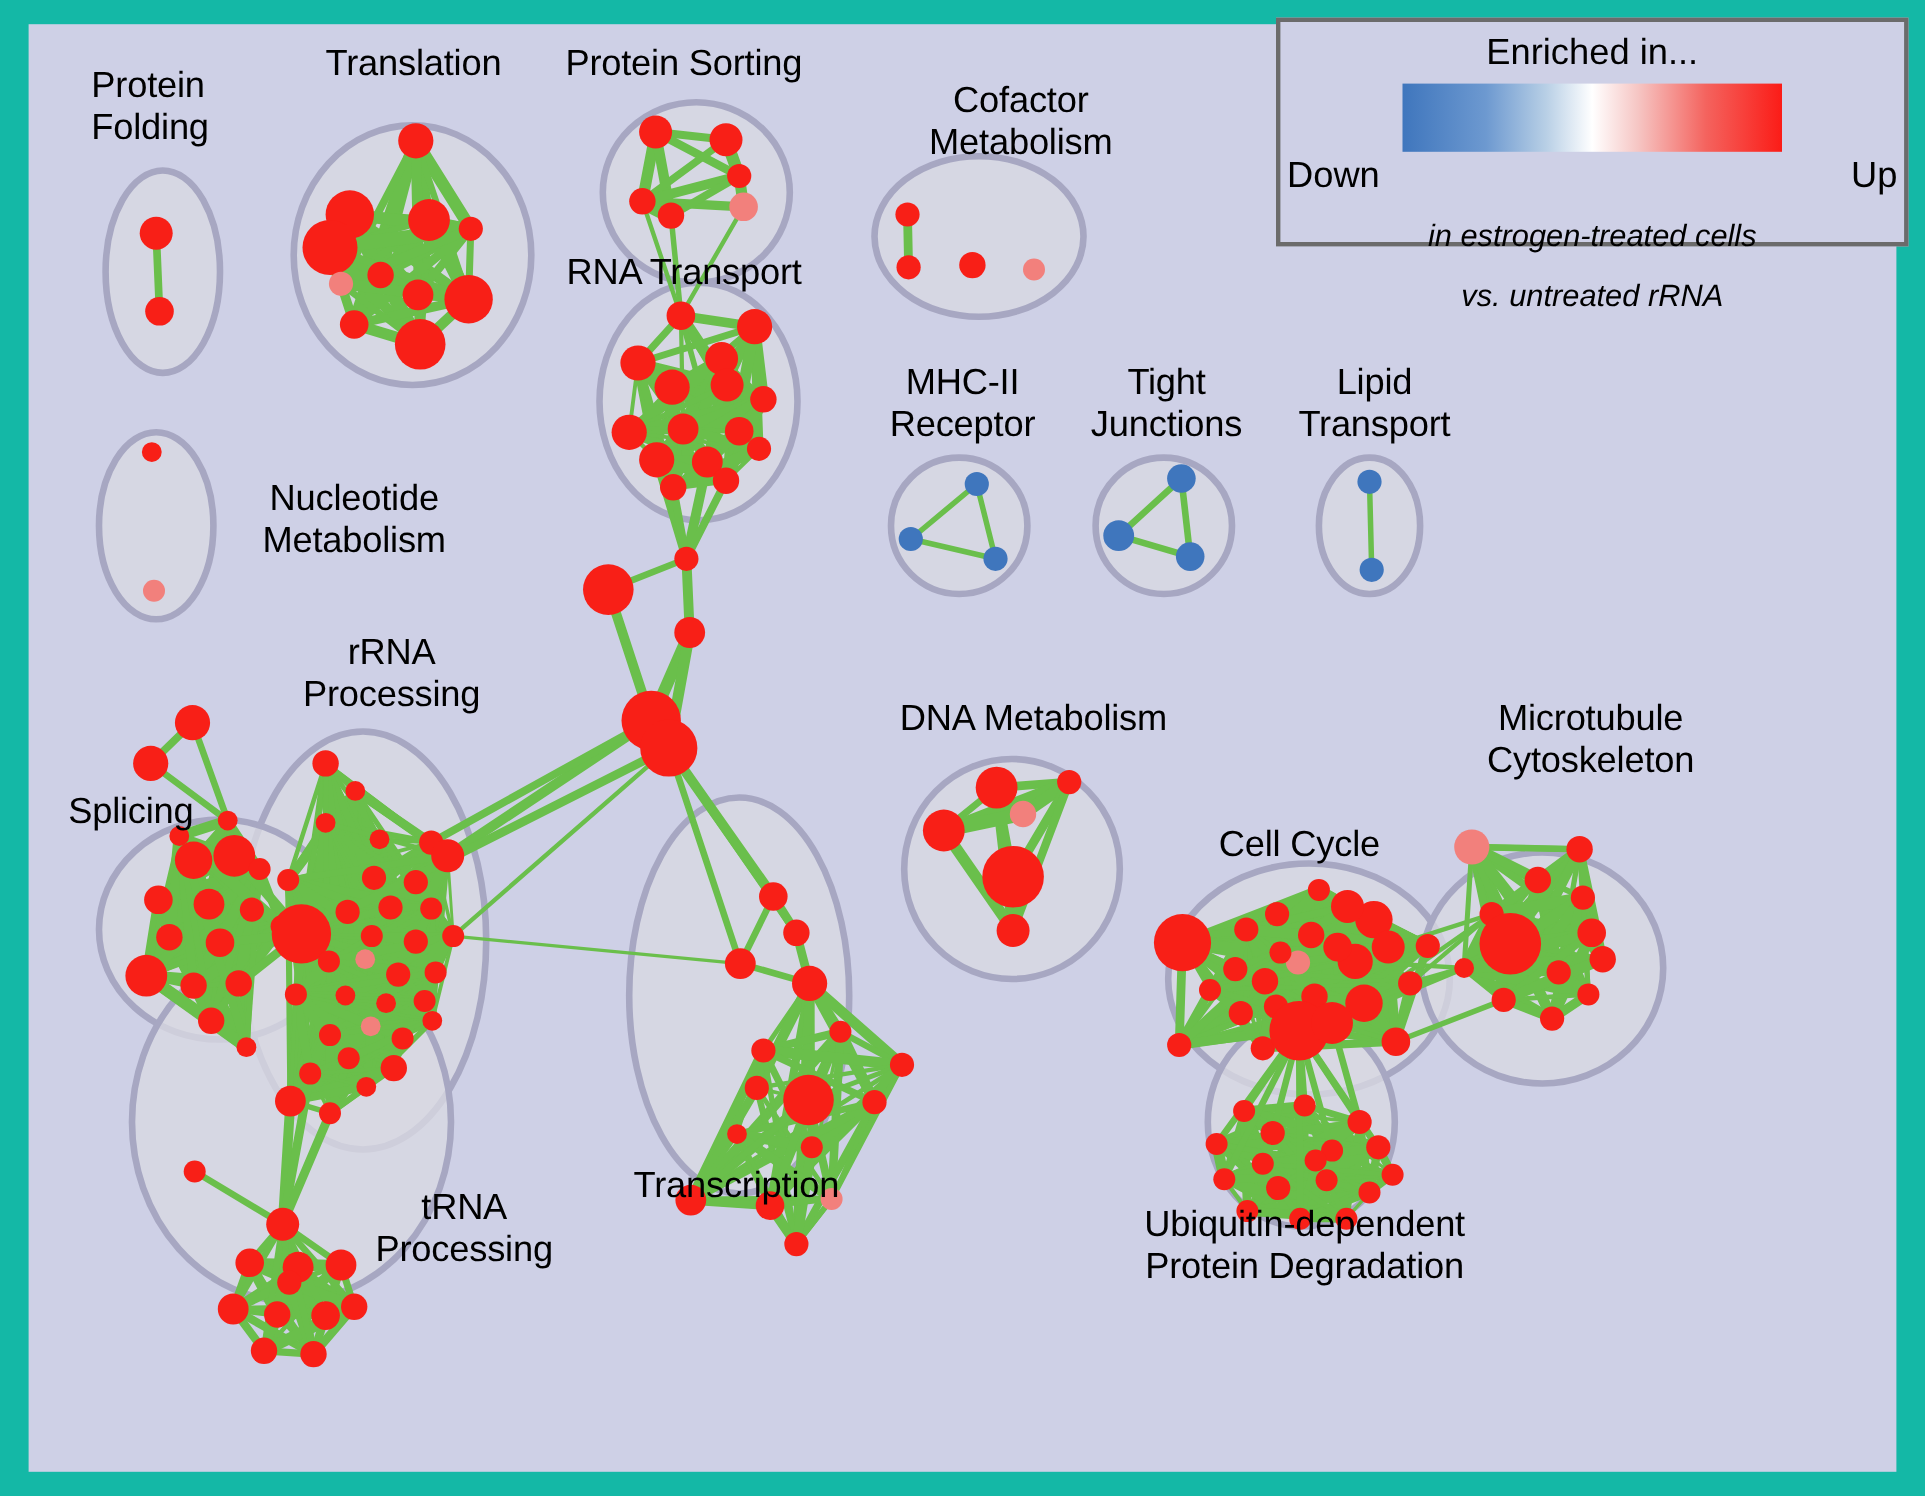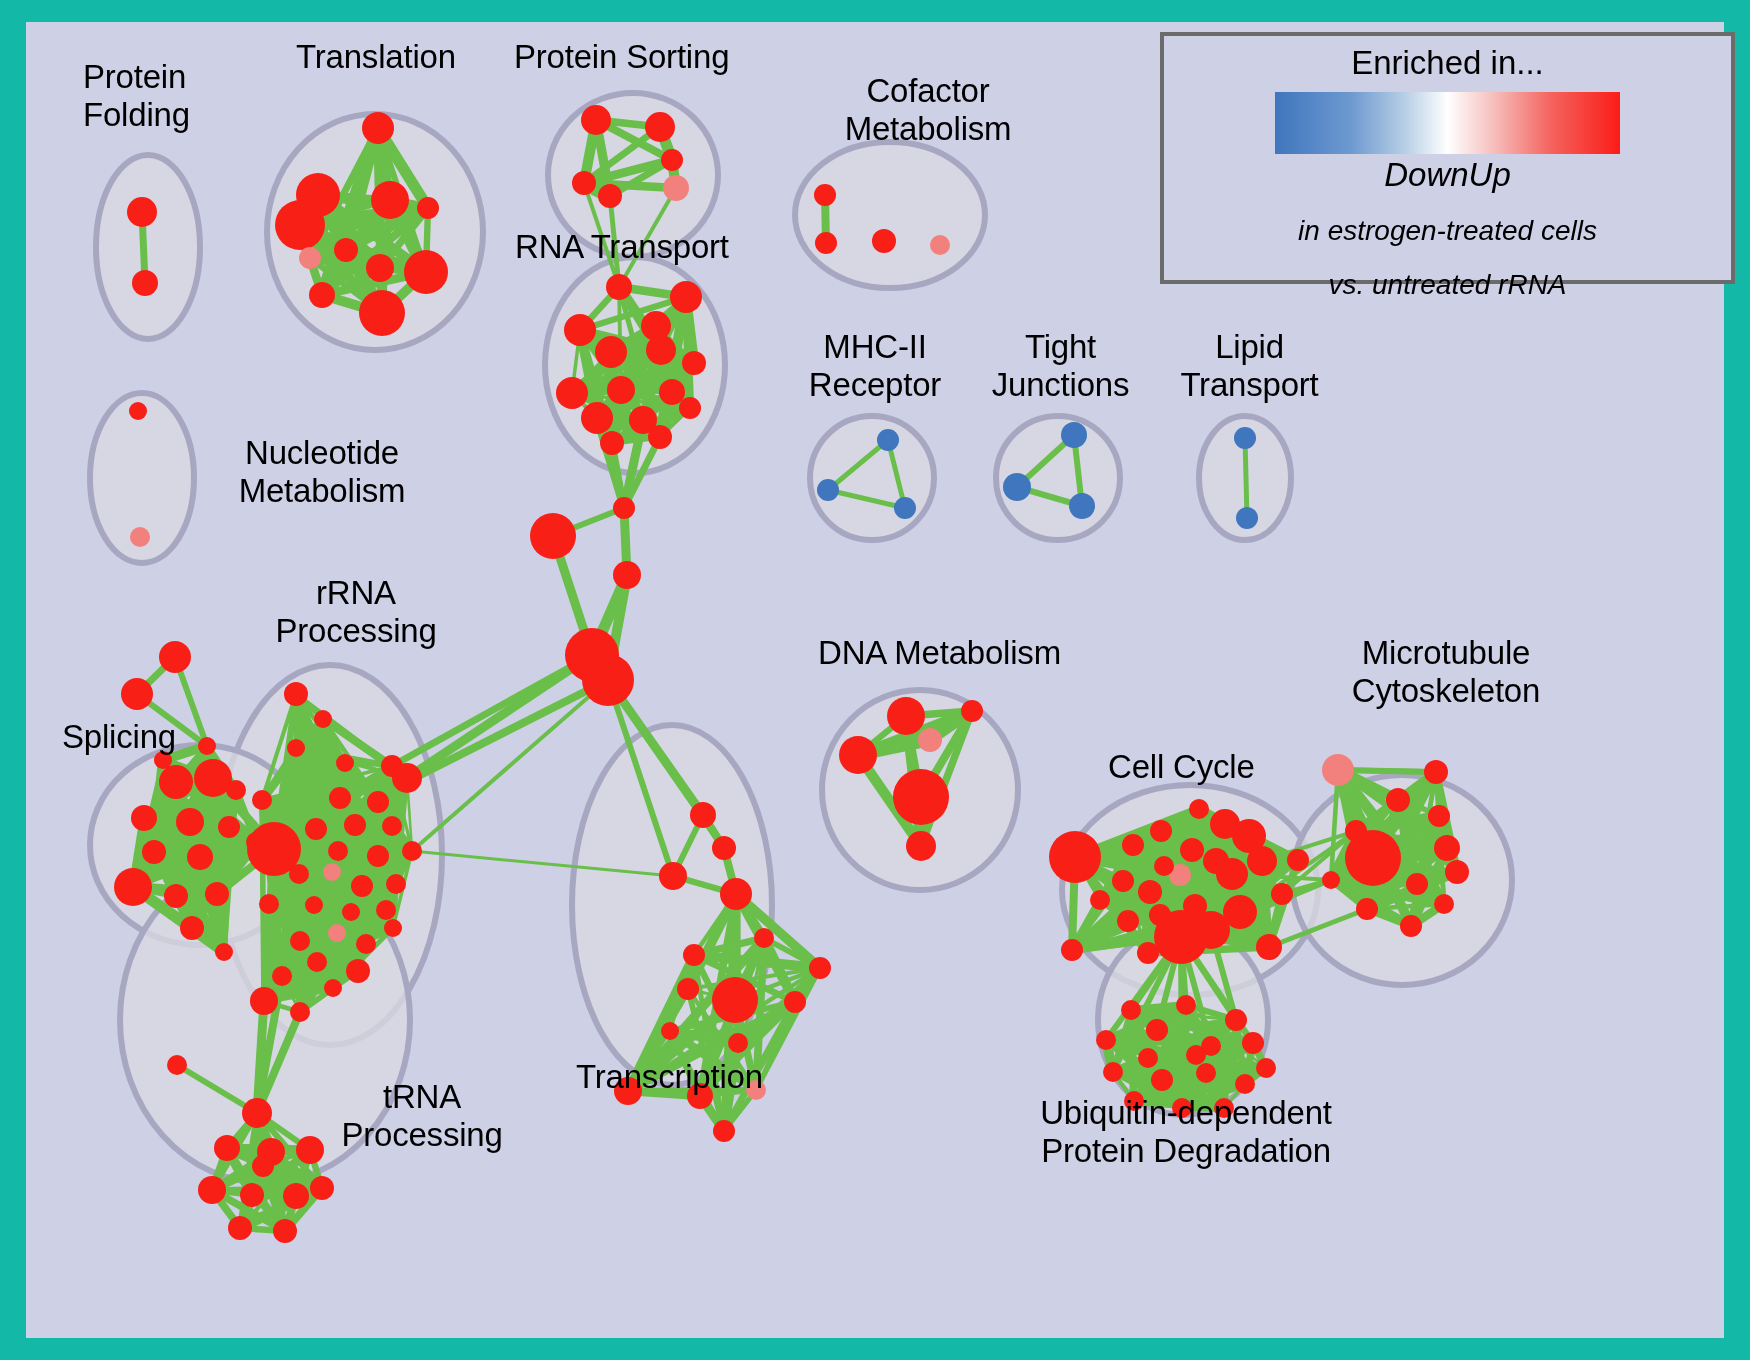--- a/index.html
+++ b/index.html
@@ -29,22 +29,22 @@
   }
   #legend .ltitle{
     text-align:center;font-size:33px;color:#000;margin-top:8px;
   }
   #gradbar{
     margin:10px auto 0 auto;
     height:62px;
     background:linear-gradient(to right,#3f76bd 0%,#5e8fcb 14%,#9dbcdf 30%,#d9e5f1 42%,#ffffff 50%,#f8dcdc 58%,#f09a97 70%,#f0403c 86%,#fb1c17 100%);
   }
   #legend .updown{
-    display:flex;justify-content:center;
-    font-size:33px;color:#000;margin:2px 6px 0 6px;font-style:italic;
+    display:flex;justify-content:space-between;
+    font-size:33px;color:#000;margin:2px 6px 0 6px;
   }
   #legend .sub{
     text-align:center;font-size:28px;color:#000;line-height:34px;margin-top:20px;font-style:italic;
   }
 </style>
 </head>
 <body>
 
 <div id="fig">
   <svg id="canvas" viewBox="0 0 1750 1360" xmlns="http://www.w3.org/2000/svg">
@@ -1592,21 +1592,21 @@
       <div class="lbl c" style="left: 1306px; top: 634px; width: 280px;">Microtubule
 Cytoskeleton</div>
       <div class="lbl" style="left: 1108px; top: 748px;">Cell Cycle</div>
       <div class="lbl" style="left: 576px; top: 1058px;">Transcription</div>
       <div class="lbl c" style="left: 312px; top: 1078px; width: 220px;">tRNA
 Processing</div>
       <div class="lbl c" style="left: 996px; top: 1094px; width: 380px;">Ubiquitin-dependent
 Protein Degradation</div>
     </div>
 
-  <div id="legend" style="left: 1160px; top: 32px; width: 575px; height: 252px;">
+  <div id="legend" style="left: 1160px; top: 16px; width: 575px; height: 208px;">
     <div class="ltitle">Enriched in...</div>
     <div id="gradbar" style="width: 345px; background: linear-gradient(to right, rgb(63, 118, 189) 0%, rgb(109, 153, 208) 22%, rgb(185, 208, 230) 38%, rgb(255, 255, 255) 50%, rgb(246, 198, 196) 62%, rgb(244, 99, 94) 80%, rgb(251, 28, 23) 100%);"></div>
     <div class="updown">
       <span>Down</span>
       <span>Up</span>
     </div>
     <div class="sub">in estrogen-treated cells</div>
     <div class="sub">vs. untreated rRNA</div>
   </div>
 </div>

